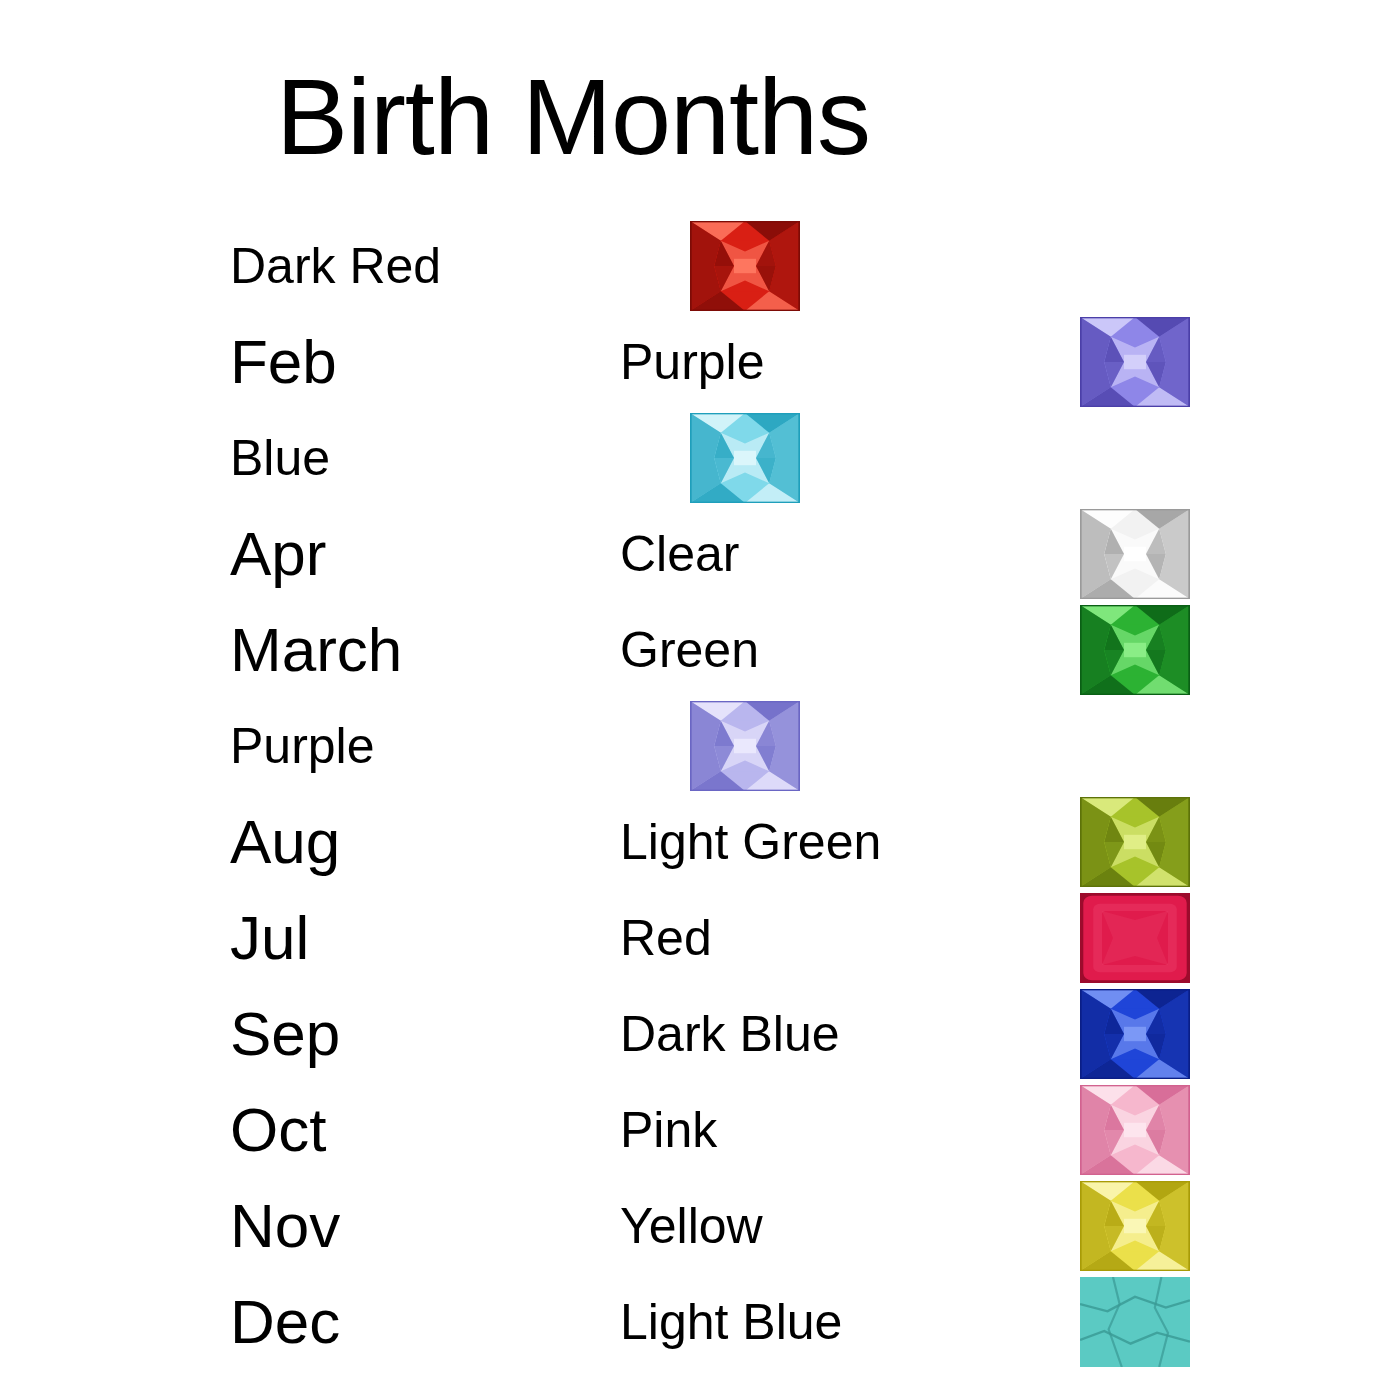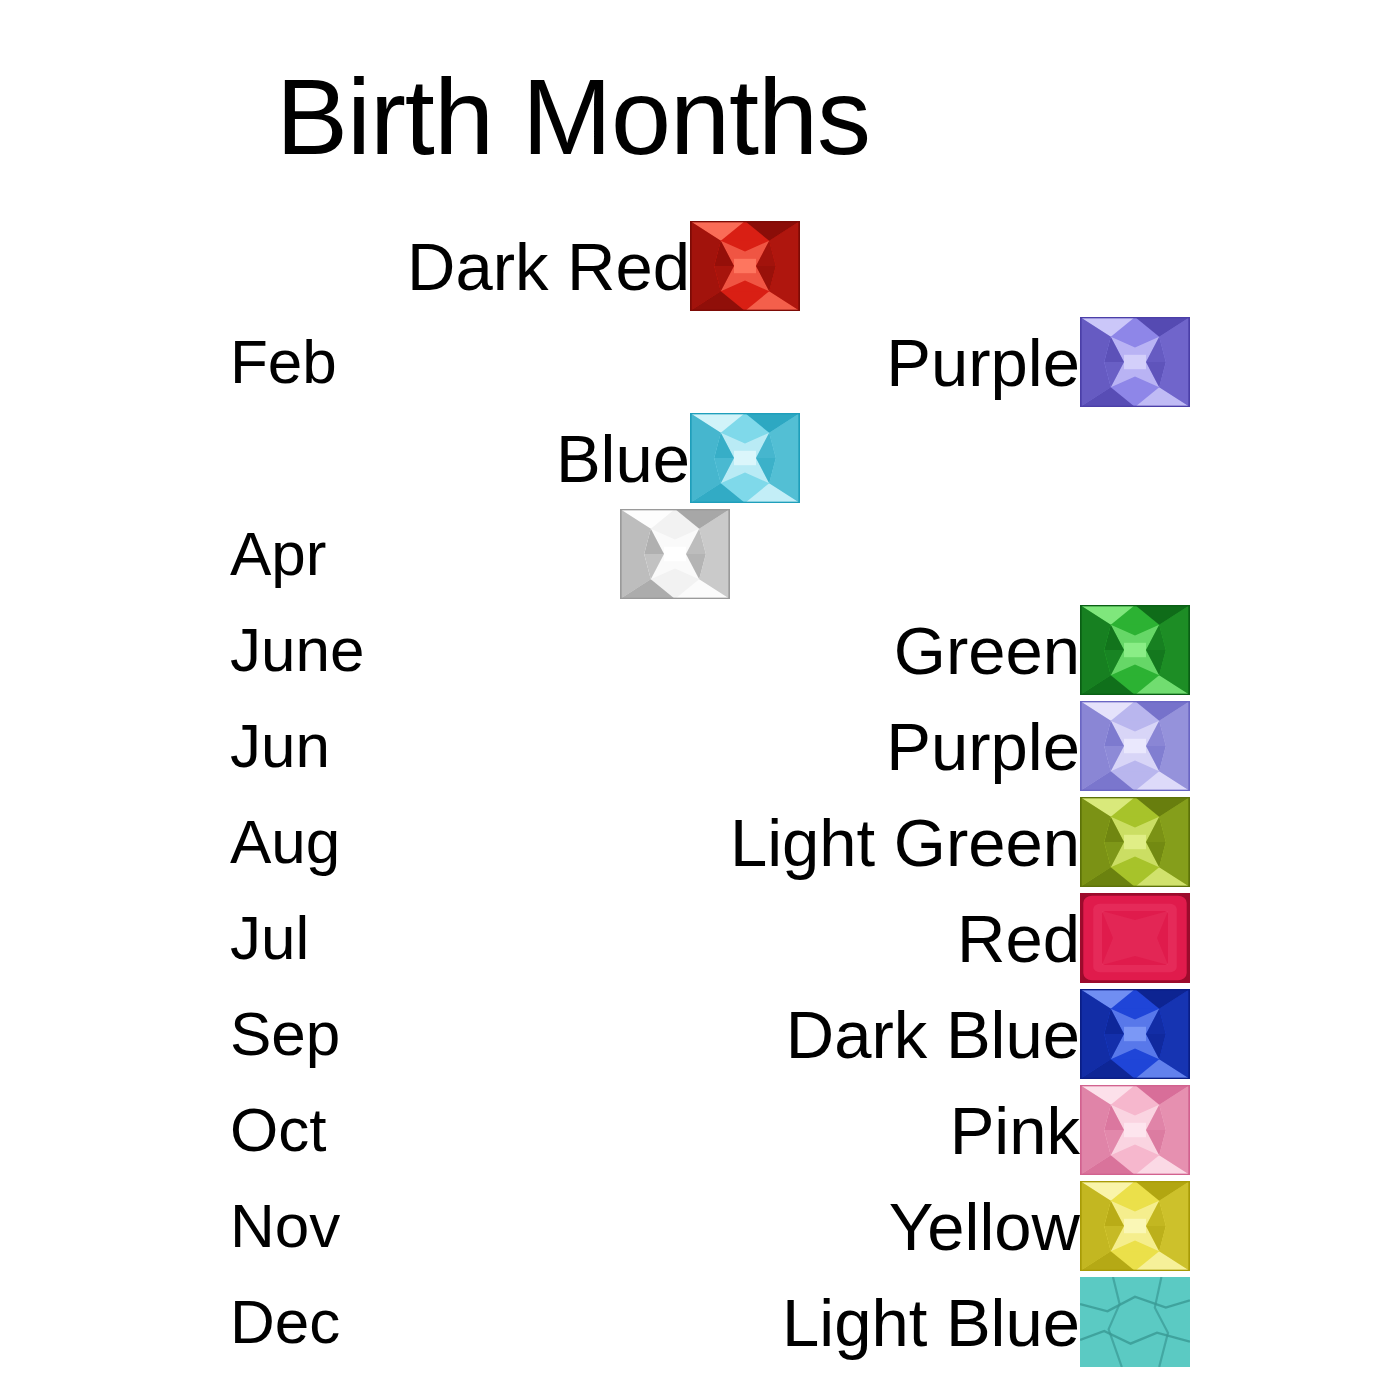--- a/index.html
+++ b/index.html
@@ -43,24 +43,23 @@
     height: 96px;
   }
   .cell-month {
     width: 390px;
     font-size: 62px;
     line-height: 1;
     white-space: nowrap;
   }
   .cell-color {
     width: 460px;
-    font-size: 67px;
+    font-size: 50px;
     line-height: 1;
     white-space: nowrap;
-    text-align: right;
   }
   .cell-gem {
     width: 130px;
     display: flex;
     justify-content: flex-start;
     align-items: center;
   }
   .gem {
     position: relative;
     width: 110px;
@@ -158,20 +157,21 @@
     <polygon points="28,78 22,50 40,50" fill="#1f9fbb" opacity="0.55"></polygon>
     <polygon points="72,78 60,50 78,50" fill="#1f9fbb" opacity="0.7"></polygon>
     <rect x="0" y="0" width="100" height="100" fill="none" stroke="#1f9fbb" stroke-width="3"></rect>
   </svg>
             </span>
           </div>
         </div>
       </div>
       <div class="row">
         <div class="cell-month">Apr</div>
+        <div class="cell-color">Clear</div>
         <div class="cell-gem">
           <div class="gem">
             <span class="facets">
   <svg viewBox="0 0 100 100" preserveAspectRatio="none">
     <rect x="0" y="0" width="100" height="100" fill="#f2f2f2"></rect>
     <polygon points="0,0 50,0 28,22" fill="#ffffff" opacity="0.85"></polygon>
     <polygon points="50,0 100,0 72,22" fill="#9a9a9a" opacity="0.85"></polygon>
     <polygon points="0,100 50,100 28,78" fill="#9a9a9a" opacity="0.8"></polygon>
     <polygon points="50,100 100,100 72,78" fill="#ffffff" opacity="0.7"></polygon>
     <polygon points="0,0 28,22 22,50 28,78 0,100" fill="#9a9a9a" opacity="0.6"></polygon>
@@ -183,21 +183,21 @@
     <polygon points="72,22 78,50 60,50" fill="#9a9a9a" opacity="0.6"></polygon>
     <polygon points="28,78 22,50 40,50" fill="#9a9a9a" opacity="0.55"></polygon>
     <polygon points="72,78 60,50 78,50" fill="#9a9a9a" opacity="0.7"></polygon>
     <rect x="0" y="0" width="100" height="100" fill="none" stroke="#9a9a9a" stroke-width="3"></rect>
   </svg>
             </span>
           </div>
         </div>
       </div>
       <div class="row">
-        <div class="cell-month">June</div>
+        <div class="cell-month">March</div>
         <div class="cell-color">Green</div>
         <div class="cell-gem">
           <div class="gem">
             <span class="facets">
   <svg viewBox="0 0 100 100" preserveAspectRatio="none">
     <rect x="0" y="0" width="100" height="100" fill="#2cb233"></rect>
     <polygon points="0,0 50,0 28,22" fill="#8ef08a" opacity="0.85"></polygon>
     <polygon points="50,0 100,0 72,22" fill="#0a5f15" opacity="0.85"></polygon>
     <polygon points="0,100 50,100 28,78" fill="#0a5f15" opacity="0.8"></polygon>
     <polygon points="50,100 100,100 72,78" fill="#8ef08a" opacity="0.7"></polygon>
@@ -210,21 +210,20 @@
     <polygon points="72,22 78,50 60,50" fill="#0a5f15" opacity="0.6"></polygon>
     <polygon points="28,78 22,50 40,50" fill="#0a5f15" opacity="0.55"></polygon>
     <polygon points="72,78 60,50 78,50" fill="#0a5f15" opacity="0.7"></polygon>
     <rect x="0" y="0" width="100" height="100" fill="none" stroke="#0a5f15" stroke-width="3"></rect>
   </svg>
             </span>
           </div>
         </div>
       </div>
       <div class="row">
-        <div class="cell-month">Jun</div>
         <div class="cell-color">Purple</div>
         <div class="cell-gem">
           <div class="gem">
             <span class="facets">
   <svg viewBox="0 0 100 100" preserveAspectRatio="none">
     <rect x="0" y="0" width="100" height="100" fill="#b9b6ee"></rect>
     <polygon points="0,0 50,0 28,22" fill="#eceafd" opacity="0.85"></polygon>
     <polygon points="50,0 100,0 72,22" fill="#6a66c4" opacity="0.85"></polygon>
     <polygon points="0,100 50,100 28,78" fill="#6a66c4" opacity="0.8"></polygon>
     <polygon points="50,100 100,100 72,78" fill="#eceafd" opacity="0.7"></polygon>

